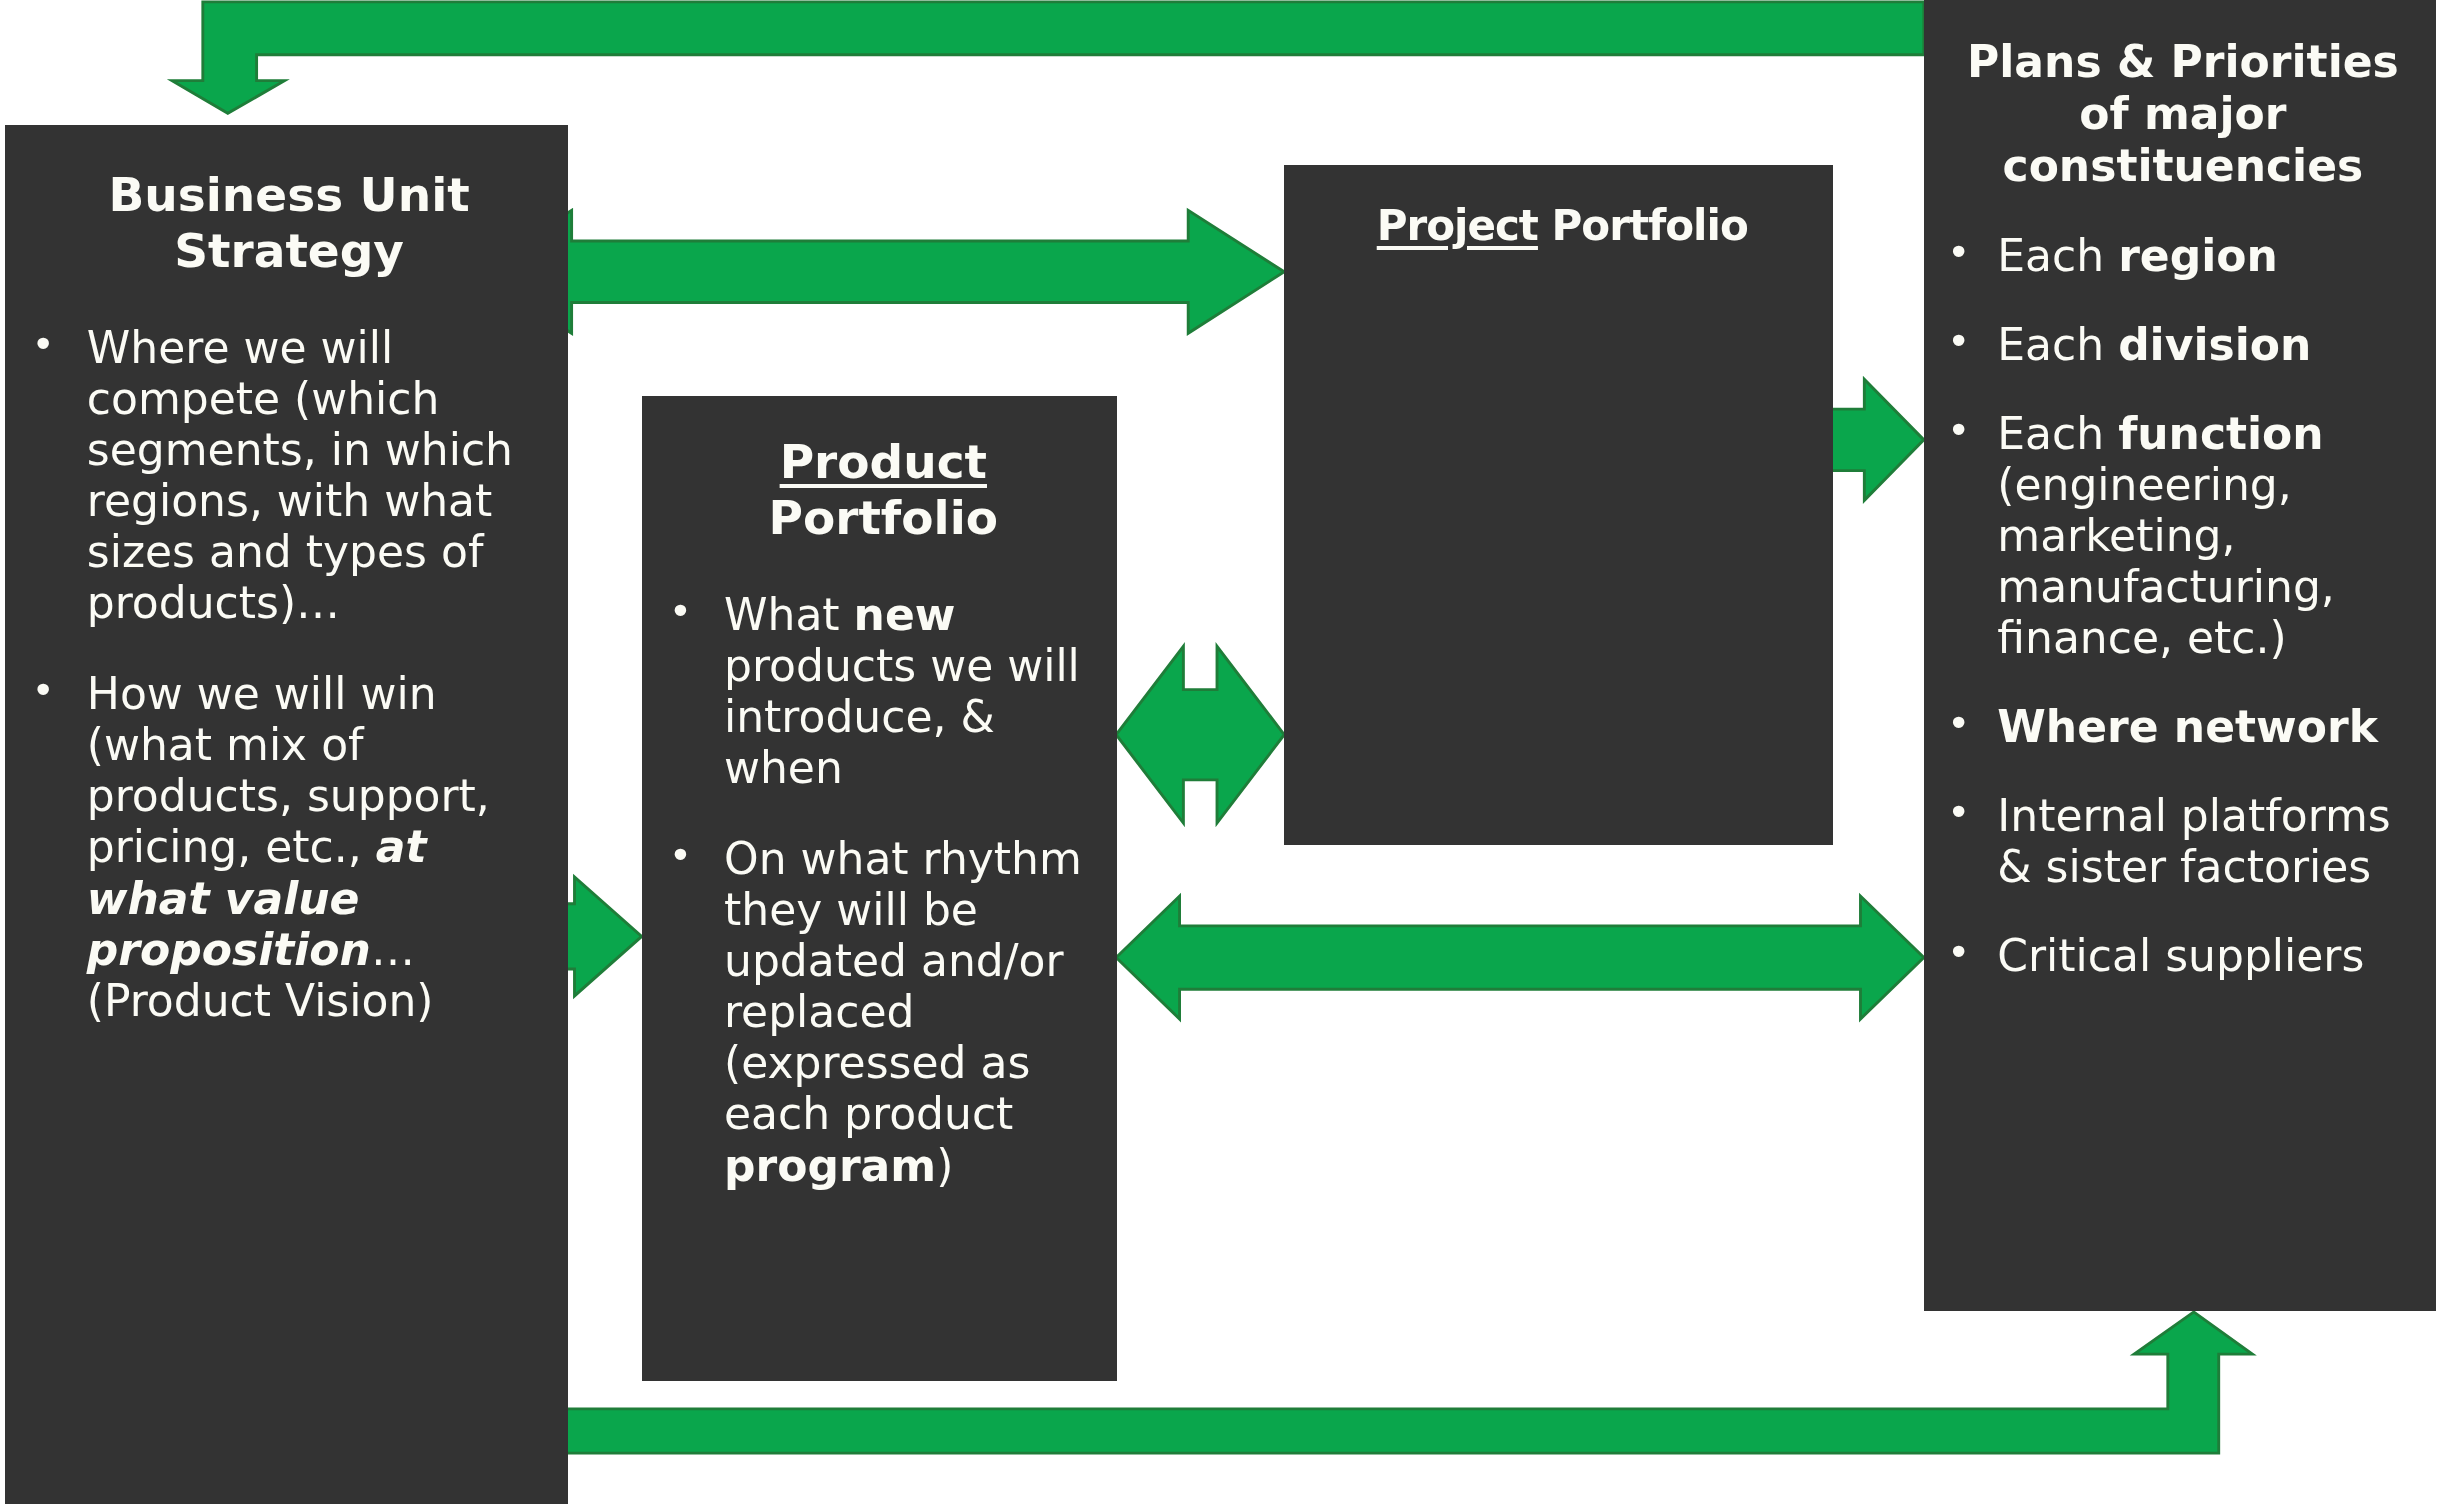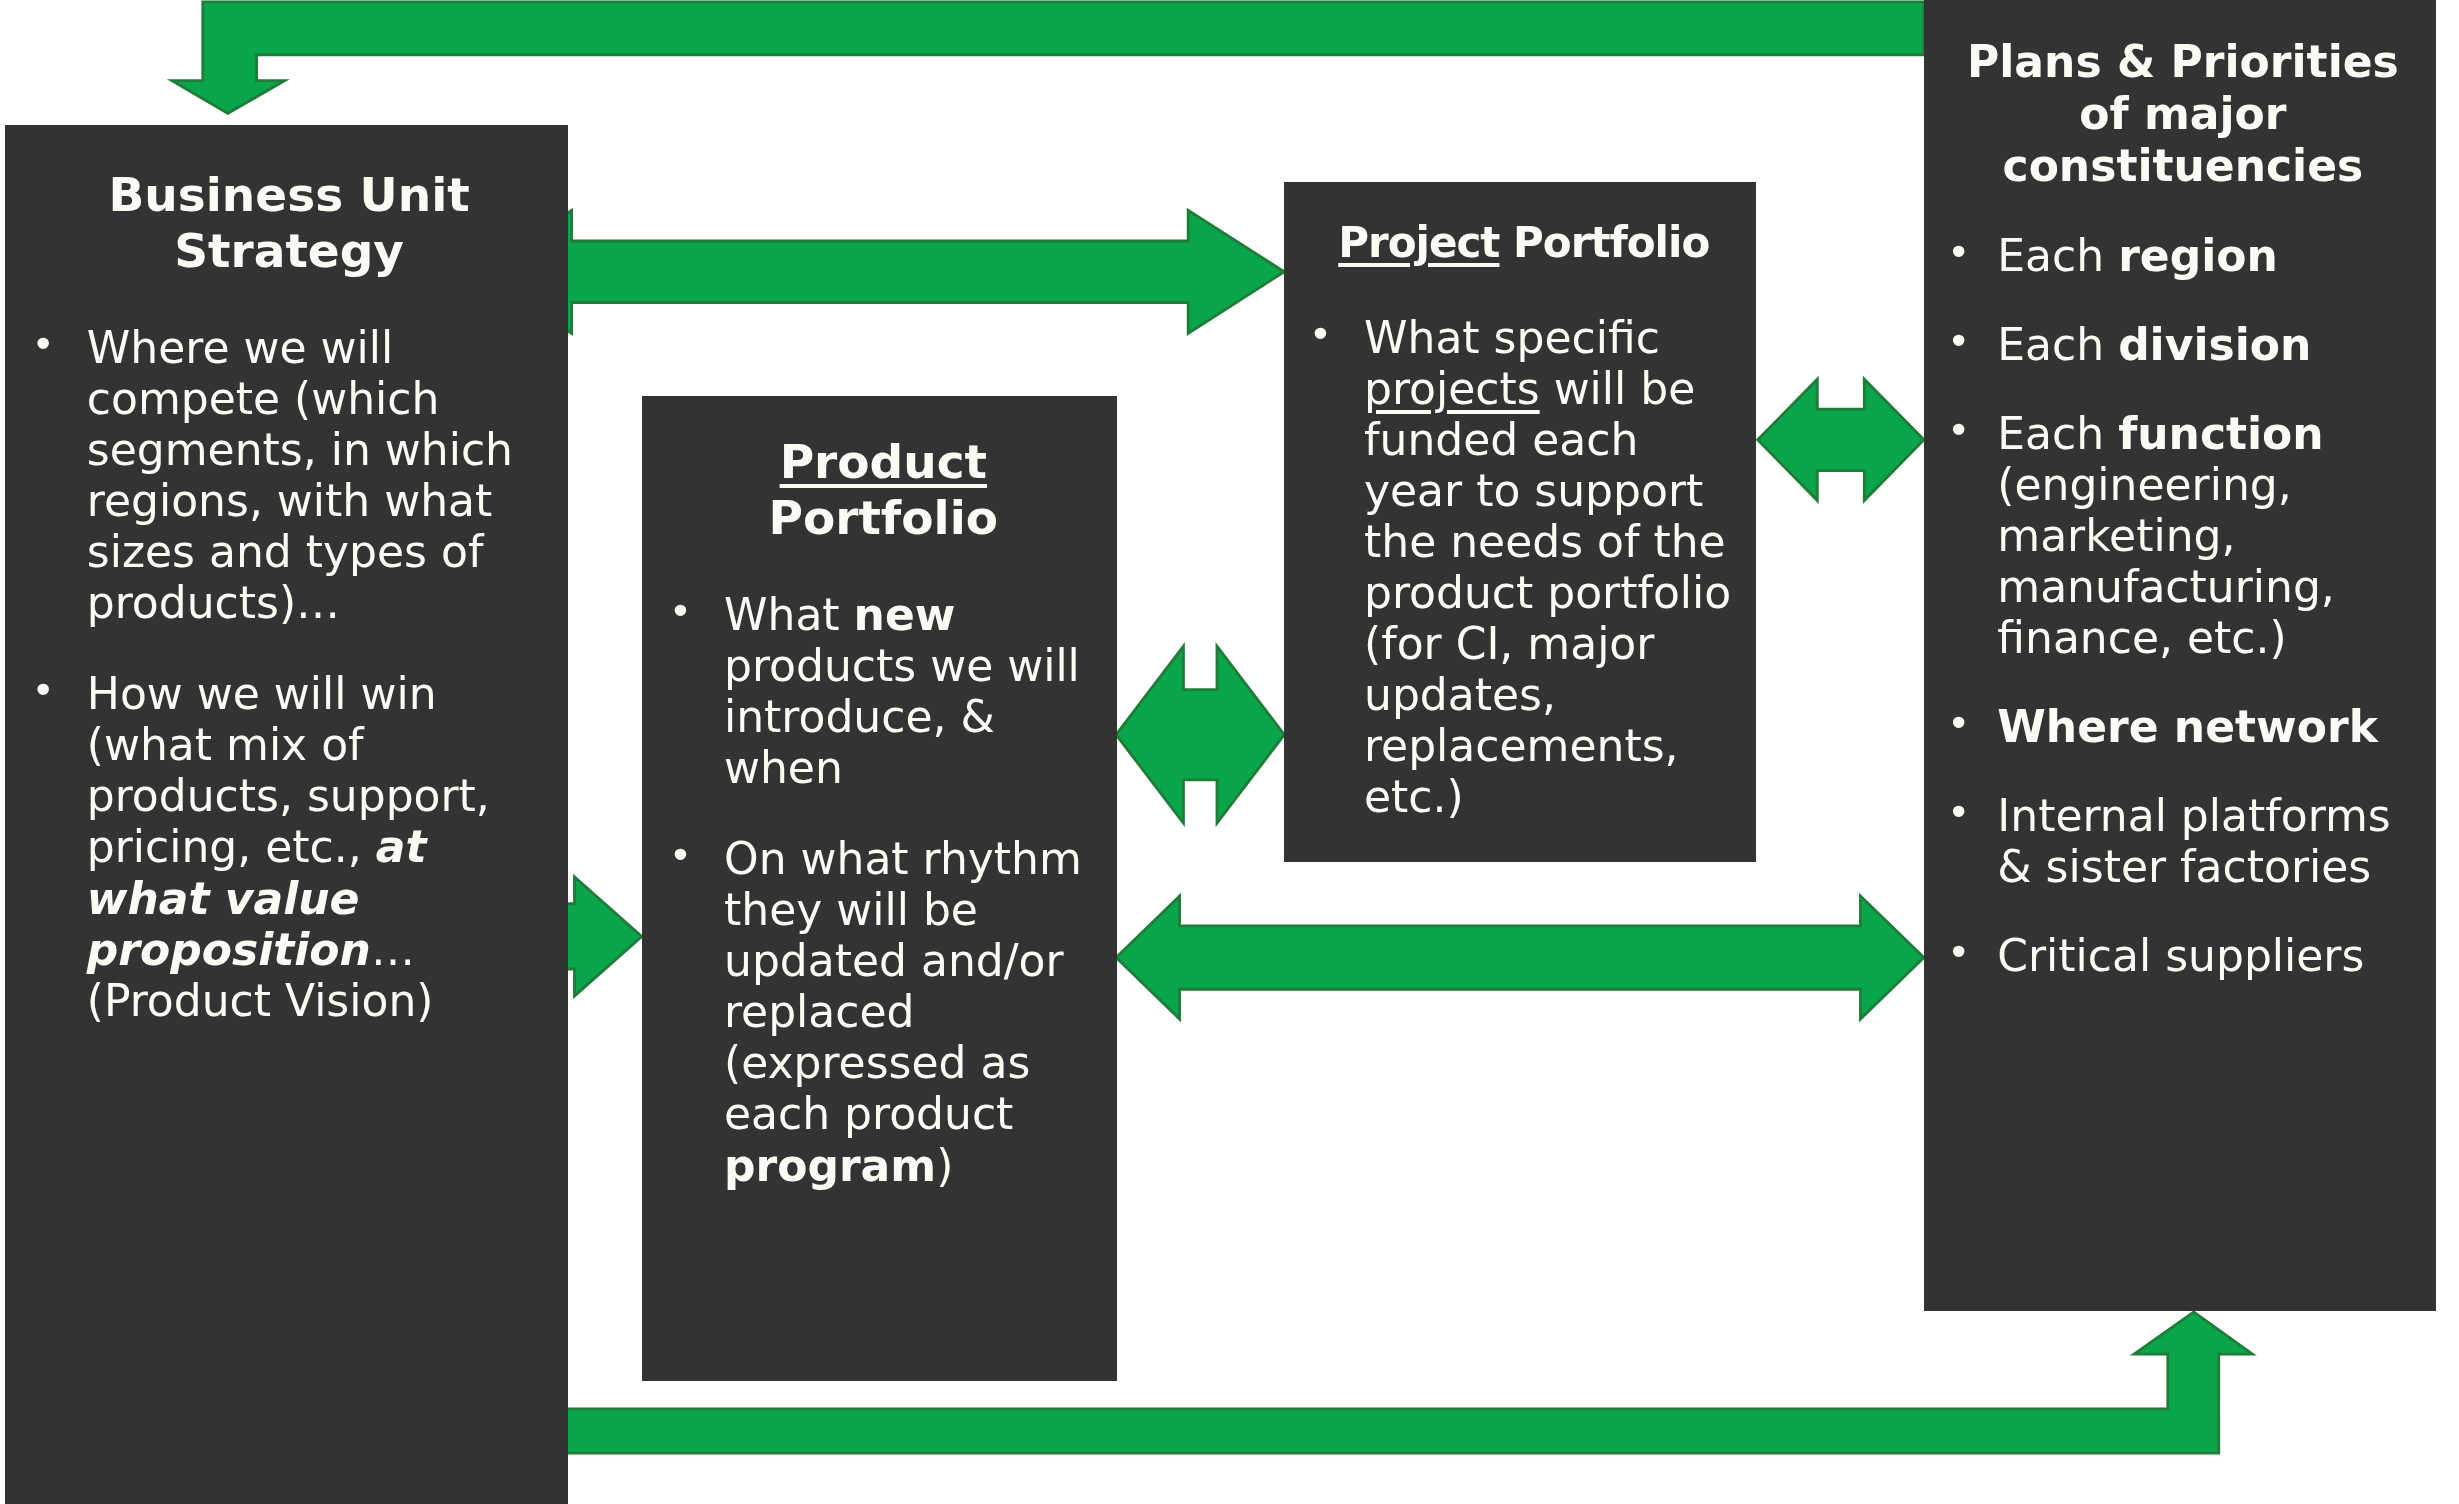--- a/index.html
+++ b/index.html
@@ -42,21 +42,21 @@
     margin-bottom:40px;
   }
   .bullet::before{
     content:"\2022";
     position:absolute;
     left:5.8px;top:0;
     font-size:0.9em;
   }
   .box-bus{left:4.8px;top:125px;width:563px;height:1380px;padding:25px 15.4px 25px 21px;}
   .box-product{left:642px;top:375px;width:475px;height:985px;padding:21px 13.4px 21px 21px;margin-top:21px;}
-  .box-project{left:1284px;top:182px;width:472px;height:680px;padding:19px 11.5px 19px 19px;}
+  .box-project{left:1284px;top:165px;width:549px;height:680px;padding:19px 11.5px 19px 19px;}
   .box-plans{left:1924px;top:0px;width:512px;height:1311px;padding:19px 11.5px 19px 17.3px;}
   .box-plans .box-title{font-size:44px;margin-bottom:38px;}
   .box-plans .bullet{margin-bottom:38px;padding-left:56px;}
   .seg-b{font-weight:bold;}
   .seg-i{font-style:italic;}
   .seg-u{text-decoration:underline;text-underline-offset:5.8px;}
 </style>
 </head>
 <body>
 
@@ -90,23 +90,20 @@
   <section class="box box-product">
     <h2 class="box-title"><span class="seg-b seg-u">Product</span><span class="seg-b"> Portfolio</span></h2>
     <ul class="bullets">
       <li class="bullet"><span>What </span><span class="seg-b">new</span><span> products we will introduce, &amp; when</span></li>
       <li class="bullet"><span>On what rhythm they will be updated and/or replaced (expressed as each product </span><span class="seg-b">program</span><span>)</span></li>
     </ul>
   </section>
 
   <section class="box box-project">
     <h2 class="box-title title-fit"><span class="seg-b seg-u">Project</span><span class="seg-b"> Portfolio</span></h2>
-    <ul class="bullets">
-      <li class="bullet"><span>What specific </span><span class="seg-u">projects</span><span> will be funded each year to support the needs of the product portfolio (for CI, major updates, replacements, etc.)</span></li>
-    </ul>
   </section>
 
   <section class="box box-plans">
     <h2 class="box-title"><span class="seg-b">Plans &amp; Priorities of major constituencies</span></h2>
     <ul class="bullets">
       <li class="bullet"><span>Each </span><span class="seg-b">region</span></li>
       <li class="bullet"><span>Each </span><span class="seg-b">division</span></li>
       <li class="bullet"><span>Each </span><span class="seg-b">function</span><span> (engineering, marketing, manufacturing, finance, etc.)</span></li>
       <li class="bullet"><span class="seg-b">Where network</span></li>
       <li class="bullet"><span>Internal platforms &amp; sister factories</span></li>

